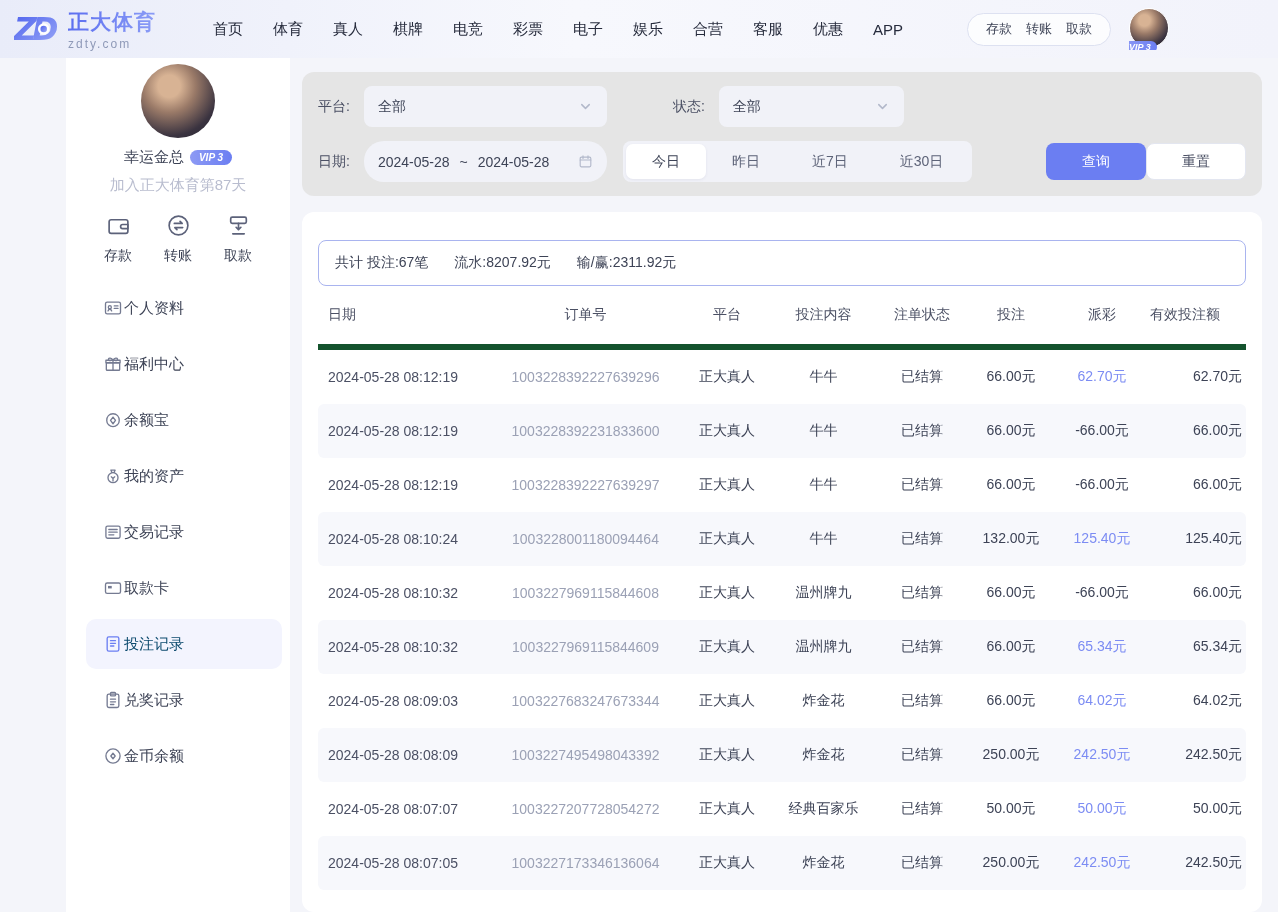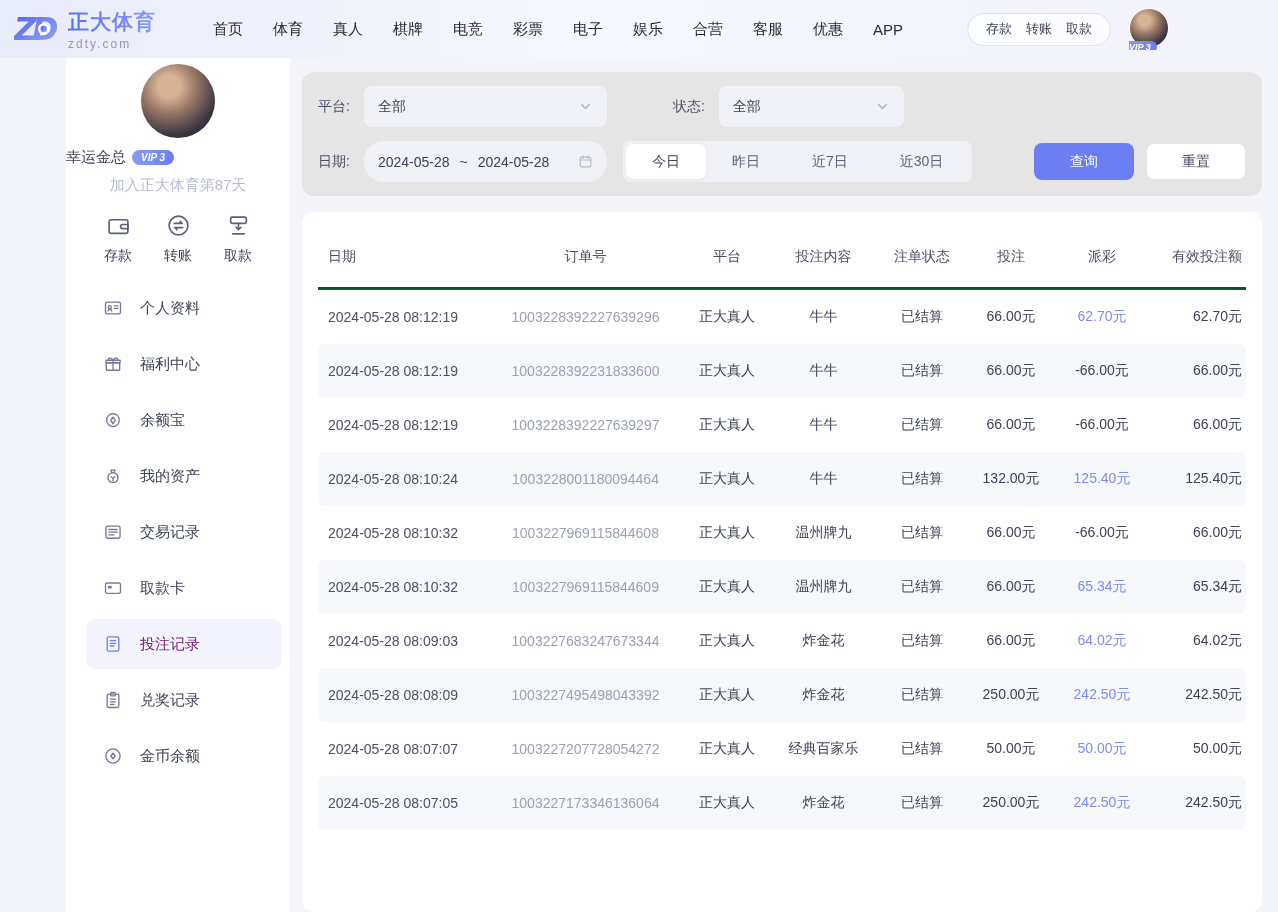--- a/index.html
+++ b/index.html
@@ -24,35 +24,35 @@
   .vip-badge-sm { position:absolute; left:-6px; bottom:-3px; background:linear-gradient(90deg,#8d9af4,#6b7ef2); color:#fff; font-size:9px; font-style:italic; font-weight:bold; padding:1px 6px; border-radius:8px; white-space:nowrap; }
 
   
   .body-row { display:flex; height:854px; }
   aside.sidebar { width:224px; margin-left:66px; background:#fff; flex:0 0 auto; }
   main.content { width:960px; margin-left:12px; flex:0 0 auto; }
 
   
   .profile { text-align:center; padding-top:6px; }
   .profile-avatar { width:74px; height:74px; margin:0 auto; }
-  .profile-name-row { margin-top:10px; display:flex; align-items:center; gap:6px; }
+  .profile-name-row { margin-top:10px; display:flex; align-items:center; justify-content:center; gap:6px; }
   .profile-name { font-size:15px; color:#3d4356; }
   .vip-badge { background:linear-gradient(90deg,#8d9af4,#6b7ef2); color:#fff; font-size:10px; font-style:italic; font-weight:bold; padding:2px 9px; border-radius:10px; }
   .joined { margin-top:9px; font-size:15px; color:#b9bdcf; }
   .quick-actions { margin-top:18px; display:flex; justify-content:space-around; padding:0 22px; }
   .qa-item { display:flex; flex-direction:column; align-items:center; gap:5px; cursor:pointer; }
   .qa-item svg { width:25px; height:25px; color:#5c627a; }
   .qa-label { font-size:14px; color:#3d4356; }
 
   
   .side-menu { margin-top:18px; }
-  .menu-item { position:relative; display:flex; align-items:center; gap:17px; height:50px; margin:6px 8px 6px 20px; padding-left:17px; border-radius:10px; cursor:pointer; color:#3d4356; }
+  .menu-item { position:relative; display:flex; align-items:center; gap:1px; height:50px; margin:6px 8px 6px 20px; padding-left:17px; border-radius:10px; cursor:pointer; color:#3d4356; }
   .menu-item svg { width:20px; height:20px; color:#757b92; flex:0 0 auto; }
   .menu-item .mi-label { font-size:15px; }
-  .menu-item.active { background:#f3f4fe; color:#701a75; }
+  .menu-item.active { background:#f3f4fe; color:#0c4a6e; }
   .menu-item.active svg { color:#6b7ef2; }
   .menu-badge { background:#6b7ef2; color:#fff; font-size:12px; border-radius:10px; padding:2px 8px; margin-left:14px; }
 
   
   .filter-card { background:#e5e5e5; border-radius:12px; margin-top:14px; padding:14px 16px; }
   .f-row { display:flex; align-items:center; height:41px; }
   .f-row + .f-row { margin-top:14px; }
   .f-label { font-size:14px; color:#4b5064; margin-right:14px; }
   .select { position:relative; display:flex; align-items:center; justify-content:space-between; background:#f1f2f8; border-radius:8px; height:41px; padding:0 14px; cursor:pointer; }
   .select .sel-val { font-size:14px; color:#3d4356; }
@@ -61,33 +61,33 @@
   .sel-status { width:185px; margin-right:0; }
   .gap-mid { width:66px; }
   .gap-mid2 { width:16px; }
   .datebox { display:flex; align-items:center; justify-content:space-between; background:#f1f2f8; border-radius:20px; height:41px; padding:0 14px; width:243px; cursor:pointer; }
   .datebox .d-text { font-size:14px; color:#3d4356; display:flex; gap:10px; }
   .quick-group { display:flex; align-items:center; background:#f1f2f8; border-radius:8px; height:41px; padding:3px; }
   .quick-btn { font-size:14px; color:#5d6378; padding:0 26px; height:35px; display:flex; align-items:center; border-radius:7px; cursor:pointer; white-space:nowrap; }
   .quick-btn.active { background:#fff; color:#3d4356; box-shadow:0 1px 3px rgba(60,70,120,.08); }
   .f-spacer { flex:1; }
   .btn { height:37px; width:100px; border-radius:8px; font-size:14px; display:flex; align-items:center; justify-content:center; cursor:pointer; }
-  .btn-primary { background:#6b7ef2; color:#fff; margin-right:12px; }
+  .btn-primary { background:#6b7ef2; color:#fff; }
   .btn-ghost { background:#fff; color:#4b5064; border:1px solid #e3e6f0; }
 
   
   .table-card { background:#fff; border-radius:12px; margin-top:16px; padding:14px 16px 0; height:700px; }
   .summary-box { border:1.5px solid #a9b4ef; border-radius:8px; height:46px; display:flex; align-items:center; padding:0 16px; margin-top:14px; }
   .summary-box span { font-size:14px; color:#3d4356; }
   .summary-box span + span { margin-left:26px; }
   .grid-row { display:grid; grid-template-columns:170px 195px 88px 105px 92px 86px 96px 1fr; align-items:center; }
-  .thead { height:64px; border-bottom:3px solid #14532d; }
+  .thead { height:64px; border-bottom:6px solid #14532d; }
   .thead span { font-size:14px; color:#4b5064; text-align:center; }
   .thead span:first-child { text-align:left; padding-left:10px; }
-  .thead span:last-child { text-align:right; padding-right:4px; }
+  .thead span:last-child { text-align:left; padding-right:4px; }
   .trow { height:54px; }
   .trow.alt { background:#f7f8fc; border-radius:6px; }
   .trow span { font-size:14px; color:#3d4356; text-align:center; }
   .c-date { text-align:left !important; padding-left:10px; color:#4b5064 !important; }
   .c-order { color:#9ba1b5 !important; }
   .c-valid { text-align:right !important; padding-right:4px; }
   .c-payout.pos { color:#7c8cf3 !important; }
 </style>
 </head>
 <body>
@@ -304,20 +304,25 @@
               <div class="quick-btn">近7日</div>
               <div class="quick-btn">近30日</div>
             </div>
           <div class="f-spacer"></div>
           <div class="btn btn-primary">查询</div>
           <div class="btn btn-ghost">重置</div>
         </div>
       </section>
 
       <section class="table-card">
+        <div class="summary-box" id="summary-box">
+            <span>共计 投注:67笔</span>
+            <span>流水:8207.92元</span>
+            <span>输/赢:2311.92元</span>
+          </div>
         <div class="grid-row thead" id="table-head">
             <span>日期</span>
             <span>订单号</span>
             <span>平台</span>
             <span>投注内容</span>
             <span>注单状态</span>
             <span>投注</span>
             <span>派彩</span>
             <span>有效投注额</span>
           </div>

